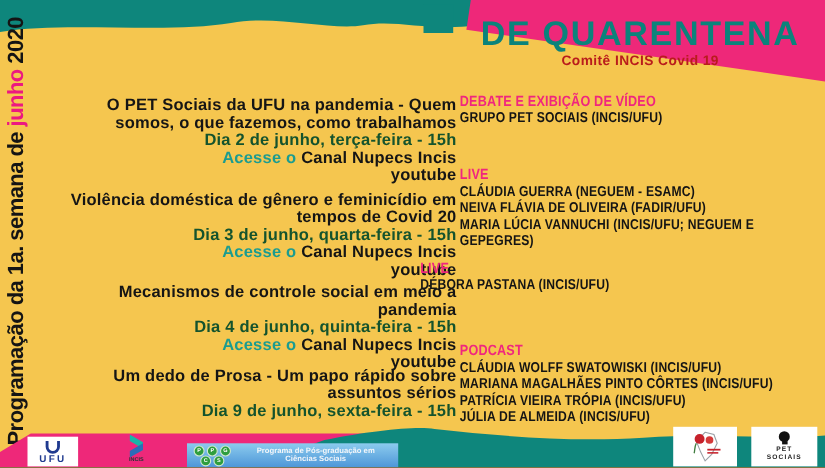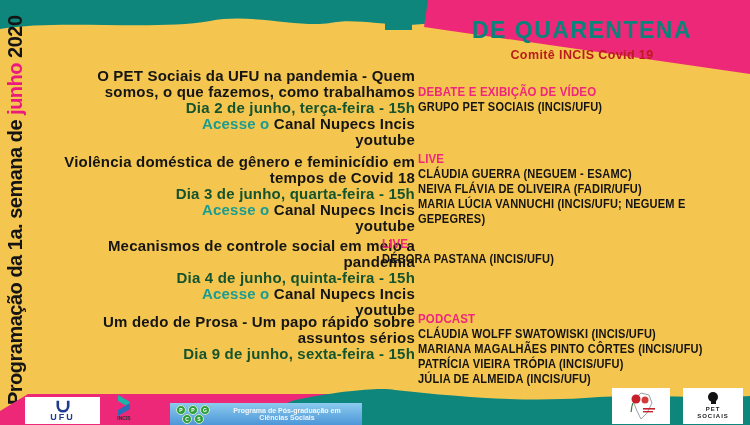--- a/index.html
+++ b/index.html
@@ -12,55 +12,55 @@
 
   
   .top-wave { left:0; top:0; }
   .banner-svg { left:0; top:0; }
   .teal-chip { left:385px; top:4px; width:27px; height:26px; background:#0E867C; }
   .bottom-svg { left:0; top:380px; }
 
   
   .title-wrap { left:416px; top:18px; width:332px; text-align:center;
                 color:#0B837B; font-weight:bold; }
-  .title-l1 { font-size:23px; letter-spacing:1.5px; line-height:25px; white-space:nowrap; }
+  .title-l1 { font-size:31px; letter-spacing:1.5px; line-height:25px; white-space:nowrap; }
   .title-l2 { font-size:26px; letter-spacing:3px; line-height:25px; }
   .subtitle { margin-top:5px; font-size:12.5px; color:#b91c1c; letter-spacing:0.4px; }
 
   
   .sidebar-text {
     left:-162px; top:201px; width:370px; height:38px;
     transform:rotate(-90deg); transform-origin:center center;
     text-align:center; font-size:20px; font-weight:bold; color:#141414;
     letter-spacing:-0.5px; white-space:nowrap;
   }
   .sidebar-text .hl { color:#EC1880; }
 
   
   .event { left:55px; width:360px; text-align:right; font-weight:bold;
-           font-size:15px; line-height:16px; color:#151515; letter-spacing:0.2px; }
+           font-size:15px; line-height:16px; color:#151515; letter-spacing:0.2px;margin-top:20px; }
   .e1 { top:68px; } .e2 { top:154px; } .e3 { top:238px; } .e4 { top:314px; }
   .event .date { color:#14532d; }
   .event .access-prefix { color:#1B9C90; }
   .event .access-extra { display:block; }
 
   
   .rblock { transform:scaleX(0.85); transform-origin:left top;
             font-weight:bold; font-size:13px; line-height:15px;
             color:#141414; letter-spacing:0.2px; }
   .rblock .rtype { color:#F0267E; font-size:13.5px; }
   .r1 { left:418px; top:84px;  width:390px; }
   .r2 { left:418px; top:151px; width:345px; }
   .r3 { left:382px; top:236px; width:390px; }
   .r4 { left:418px; top:311px; width:410px; }
 
   
   .logo-box { background:#fff; display:flex; flex-direction:column;
               align-items:center; justify-content:center; }
-  .ufu-box { left:25px; top:397px; width:75px; height:27px; }
+  .ufu-box { left:25px; top:397px; width:46px; height:27px; }
   .ufu-label { font-size:9px; font-weight:bold; color:#1F3A8F; letter-spacing:2px; line-height:9px; }
   .incis-logo { left:106px; top:395px; width:36px; height:29px; display:flex;
                 flex-direction:column; align-items:center; }
   .incis-label { font-size:5px; font-weight:bold; color:#233; line-height:5px; }
   .ppgcs-box { left:170px; top:403px; width:192px; height:22px;
                background:linear-gradient(#8CCBEE,#4D96D8);
                display:flex; align-items:center; }
   .ppg-circles { position:relative; width:36px; height:18px; margin-left:6px; }
   .ppg-c { position:absolute; width:8px; height:8px; border-radius:50%;
            background:#2E9E3E; border:1px solid #CFE8CF; color:#fff;
@@ -100,21 +100,21 @@
     <span>Programação da 1a. semana de </span><span class="hl">junho</span><span> 2020</span>
   </div>
 
   <div class="abs event e1">
     <div>O PET Sociais da UFU na pandemia - Quem somos, o que fazemos, como trabalhamos</div>
     <div class="date">Dia 2 de junho, terça-feira - 15h</div>
     <div><span class="access-prefix">Acesse o</span> <span>Canal Nupecs Incis</span><span class="access-extra">youtube</span></div>
   </div>
 
   <div class="abs event e2">
-    <div>Violência doméstica de gênero e feminicídio em tempos de Covid 18</div>
+    <div>Violência doméstica de gênero e feminicídio em tempos de Covid 20</div>
     <div class="date">Dia 3 de junho, quarta-feira - 15h</div>
     <div><span class="access-prefix">Acesse o</span> <span>Canal Nupecs Incis</span><span class="access-extra">youtube</span></div>
   </div>
 
   <div class="abs event e3">
     <div>Mecanismos de controle social em meio a pandemia</div>
     <div class="date">Dia 4 de junho, quinta-feira - 15h</div>
     <div><span class="access-prefix">Acesse o</span> <span>Canal Nupecs Incis</span><span class="access-extra">youtube</span></div>
   </div>
 

